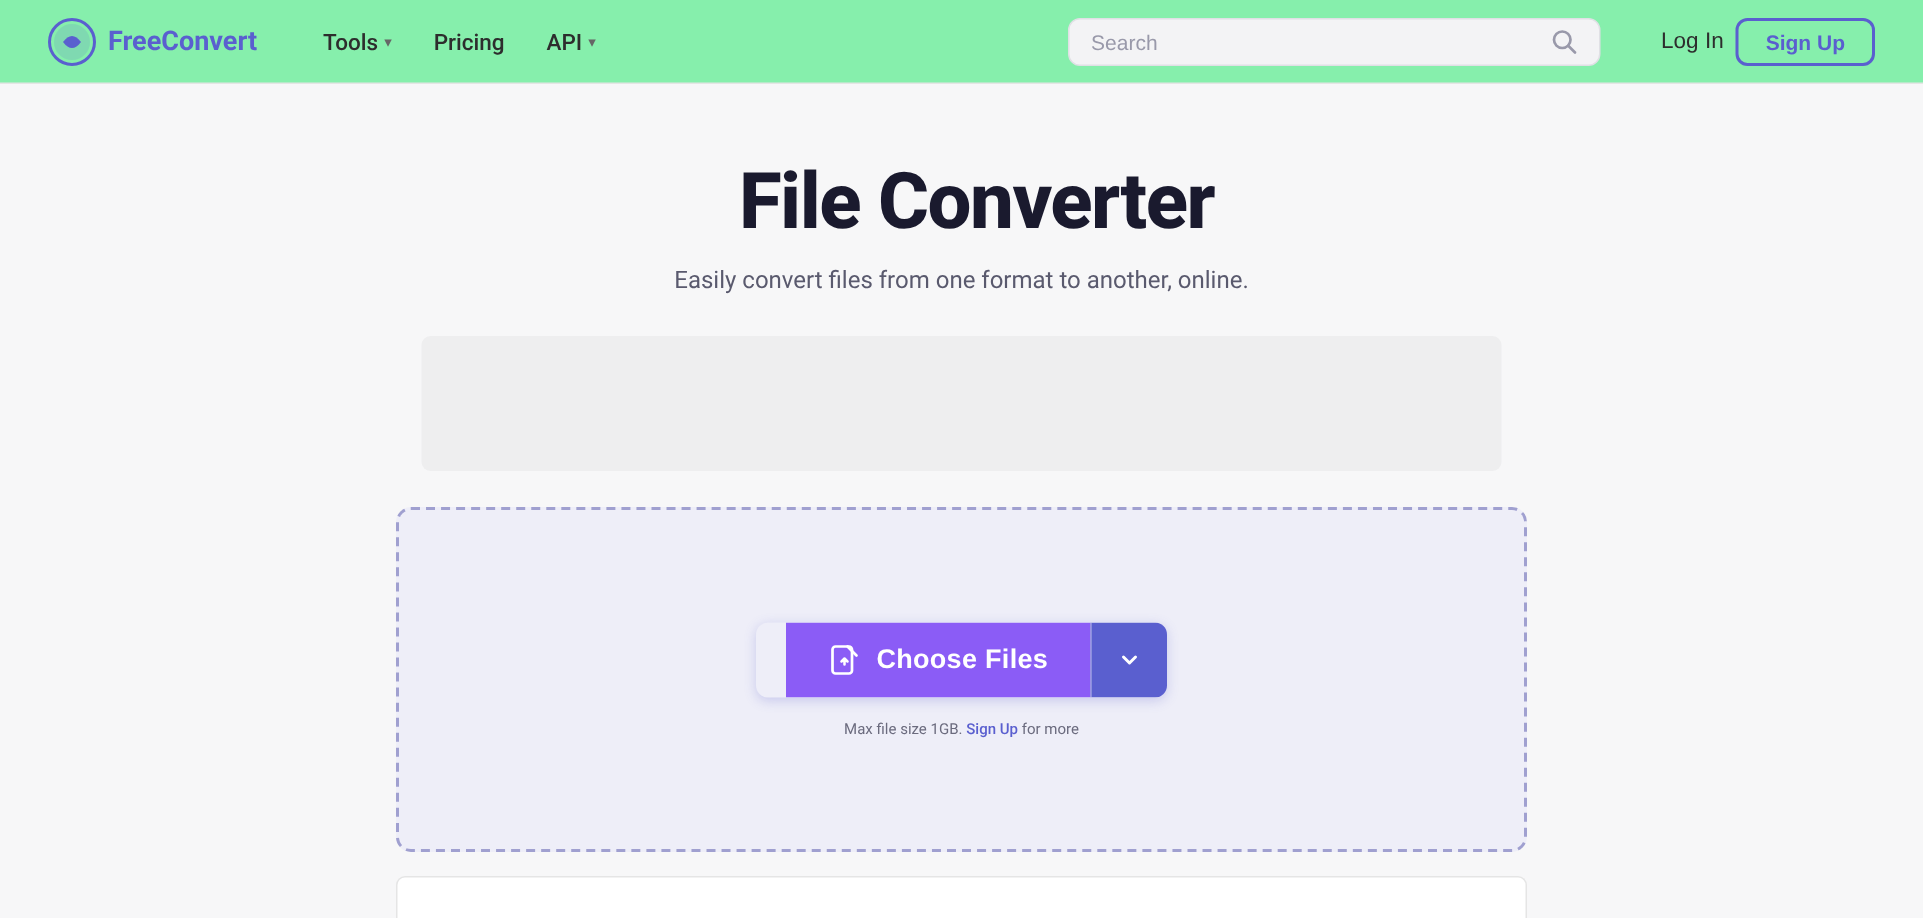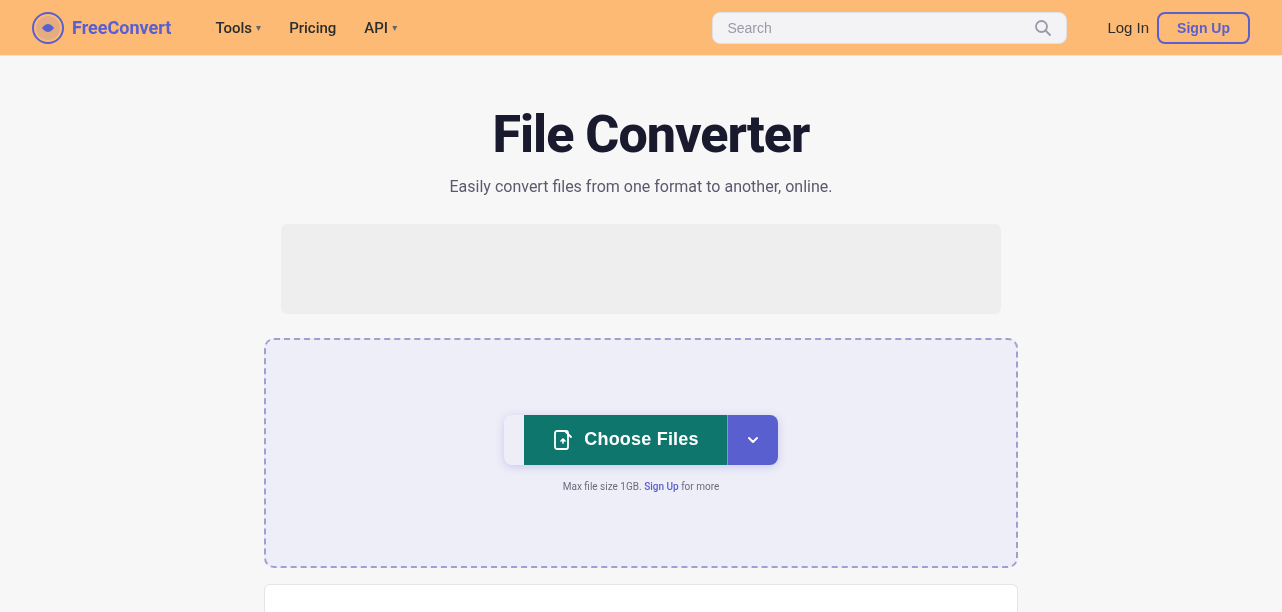--- a/index.html
+++ b/index.html
@@ -1,20 +1,20 @@
 <!DOCTYPE html>
 <html><head>
   <meta charset="utf-8">
   <style>
     * { margin: 0; padding: 0; box-sizing: border-box; }
     body { font-family: -apple-system, BlinkMacSystemFont, 'Segoe UI', Roboto, sans-serif; background: #f7f7f8; color: #2d2d2d; }
 
     
     nav {
-      background: #fdba74;
+      background: #86efac;
       border-bottom: 1px solid #e5e5e5;
       display: flex;
       align-items: center;
       padding: 0 32px;
       height: 56px;
       gap: 32px;
       position: sticky;
       top: 0;
       z-index: 100;
     }
@@ -164,21 +164,21 @@
       display: flex;
       align-items: stretch;
       border-radius: 8px;
       overflow: hidden;
       box-shadow: 0 2px 8px rgba(90,95,207,0.25);
     }
     .choose-files-btn {
       display: flex;
       align-items: center;
       gap: 10px;
-      background: #0f766e;
+      background: #8b5cf6;
       color: #fff;
       font-size: 18px;
       font-weight: 700;
       padding: 14px 28px;
       border: none;
       cursor: pointer;
       letter-spacing: 0.2px;
       margin-left: 20px;
     }
     .dropdown-btn {

